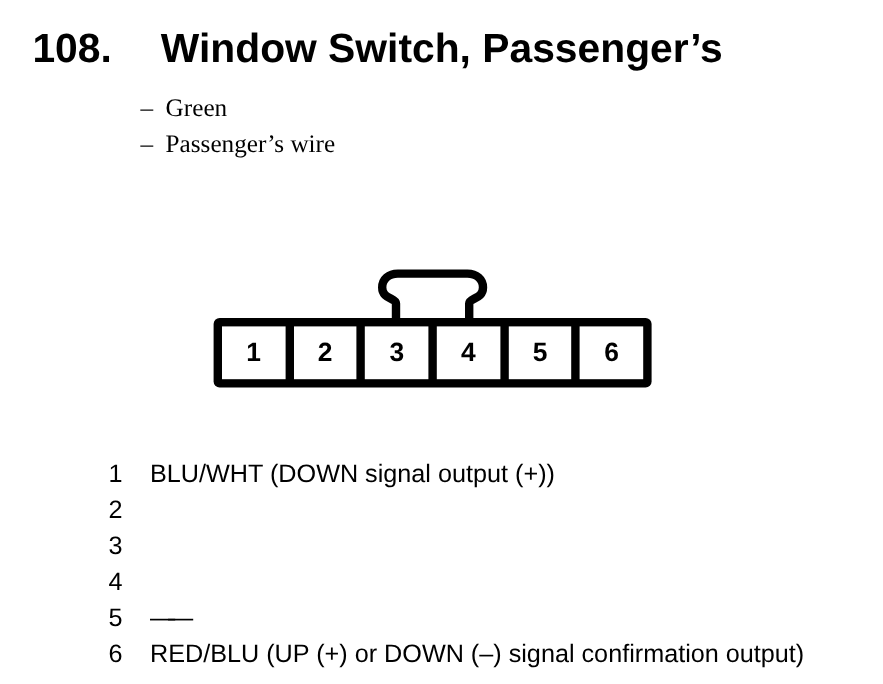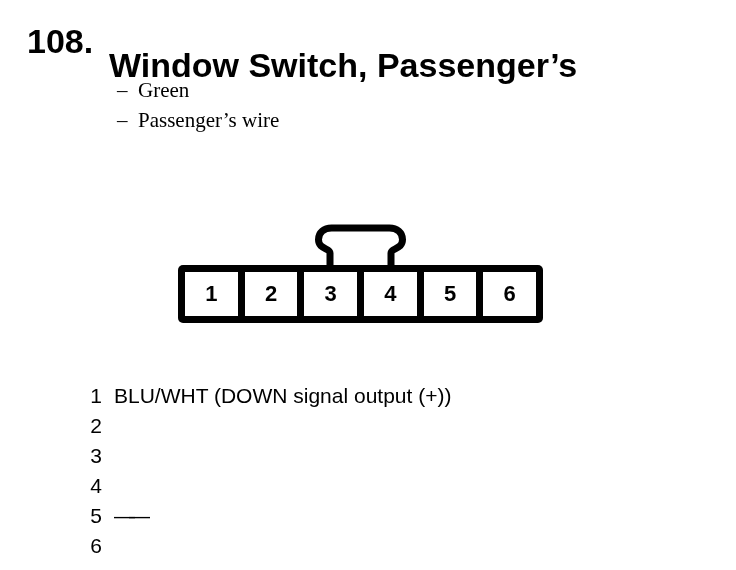--- a/index.html
+++ b/index.html
@@ -18,27 +18,26 @@
     position: absolute;
     left: 27px;
     top: 23px;
     font-size: 34px;
     font-weight: bold;
     line-height: 36px;
     white-space: nowrap;
   }
   .heading-title {
     position: absolute;
-    left: 109px;
+    left: 134px;
     top: 23px;
     font-size: 34px;
     font-weight: bold;
     line-height: 36px;
     white-space: nowrap;
-    margin-top: 24px;
   }
 
   
   .details {
     position: absolute;
     left: 117px;
     top: 76px;
     font-size: 21px;
     line-height: 29.5px;
     font-family: Liberation Serif, serif;
@@ -80,21 +79,21 @@
   
   .pins {
     position: absolute;
     left: 0;
     top: 381px;
     font-size: 21px;
     line-height: 30px;
   }
   .pin-row { display: flex; white-space: nowrap; }
   .pin-num { width: 102px; text-align: right; flex: 0 0 auto; }
-  .pin-desc { margin-left: 12px; }
+  .pin-desc { margin-left: 23px; }
   .pin-desc.long-dash { letter-spacing: -6px; }
 </style>
 </head>
 <body>
 
 <div class="page">
 
   <span class="heading-num">108.</span>
   <span class="heading-title">Window Switch, Passenger’s</span>
 
@@ -146,16 +145,17 @@
     </div>
     <div class="pin-row">
       <span class="pin-num">4</span>
     </div>
     <div class="pin-row">
       <span class="pin-num">5</span>
       <span class="pin-desc long-dash">——</span>
     </div>
     <div class="pin-row">
       <span class="pin-num">6</span>
+      <span class="pin-desc">RED/BLU (UP (+) or DOWN (–) signal confirmation output)</span>
     </div>
   </div>
 
 </div>
 
 </body></html>

